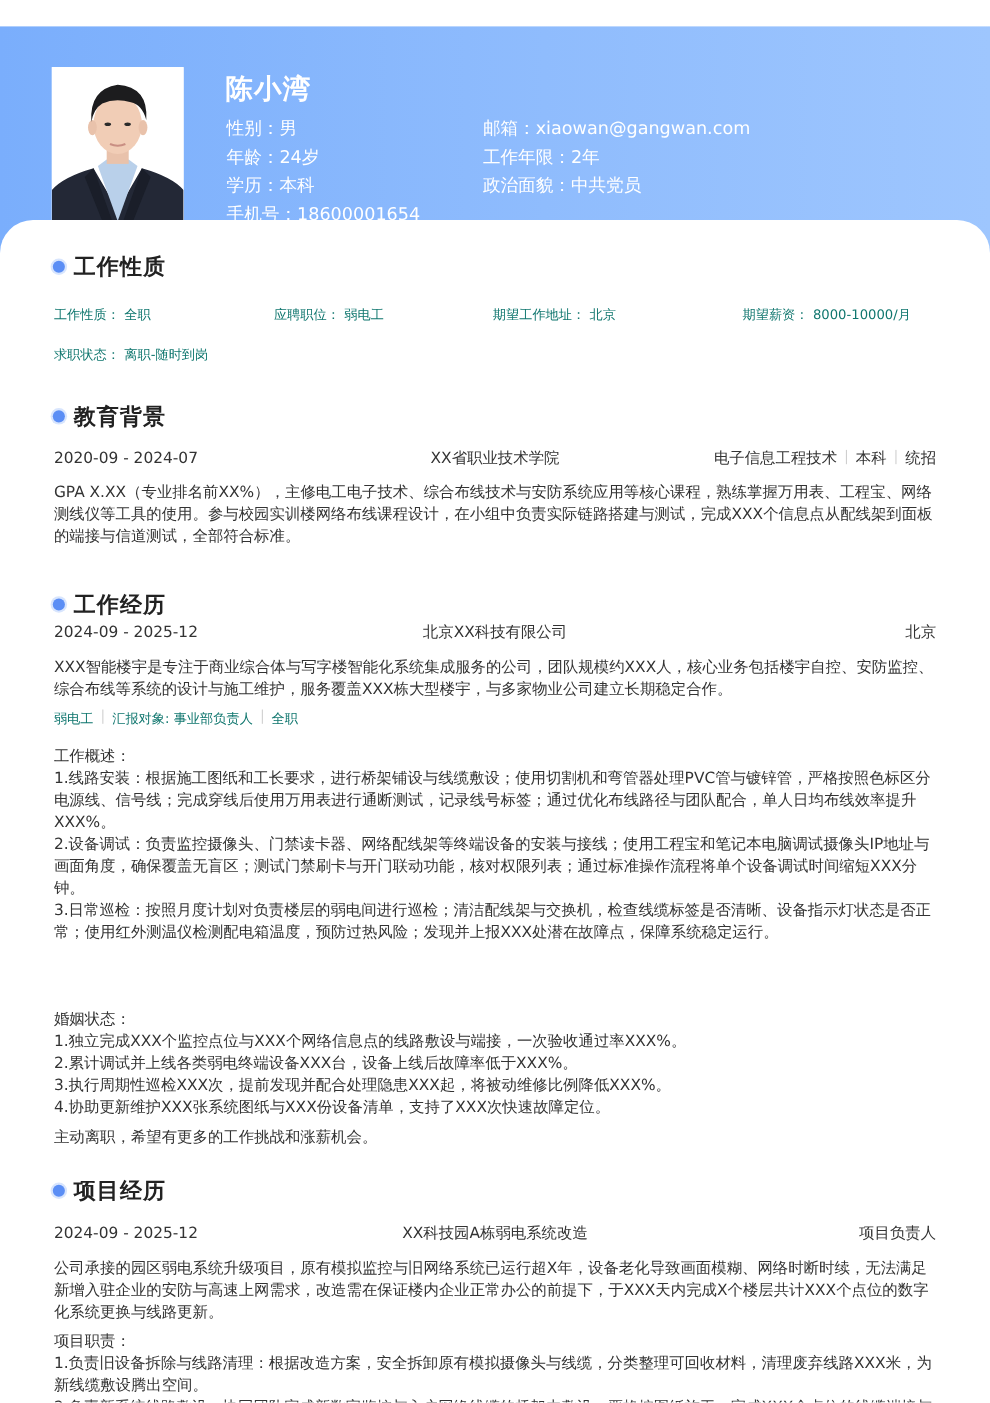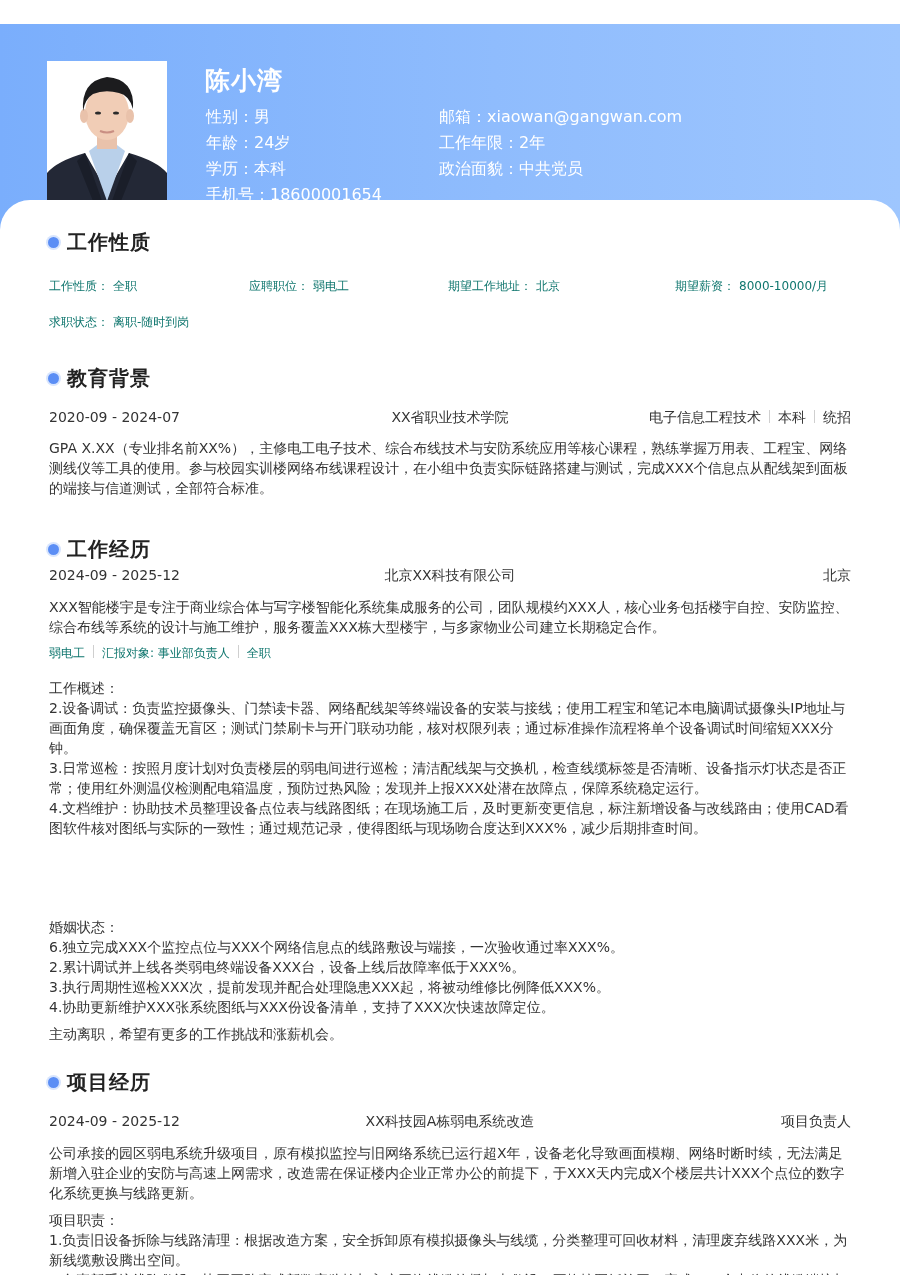--- a/index.html
+++ b/index.html
@@ -123,28 +123,28 @@
 <div class="row3" style="top:565px;">
   <span class="l">2024-09 - 2025-12</span>
   <span class="c">北京XX科技有限公司</span>
   <span class="r">北京</span>
 </div>
 <div class="para" style="top:597px;">XXX智能楼宇是专注于商业综合体与写字楼智能化系统集成服务的公司，团队规模约XXX人，核心业务包括楼宇自控、安防监控、综合布线等系统的设计与施工维护，服务覆盖XXX栋大型楼宇，与多家物业公司建立长期稳定合作。</div>
 <div class="txt" style="left:49px; top:643px;"><span>弱电工</span><span class="sep"></span><span>汇报对象: 事业部负责人</span><span class="sep"></span><span>全职</span></div>
 
 <div class="para" style="top:678px;">
   <div>工作概述：</div>
+  <div>1.线路安装：根据施工图纸和工长要求，进行桥架铺设与线缆敷设；使用切割机和弯管器处理PVC管与镀锌管，严格按照色标区分电源线、信号线；完成穿线后使用万用表进行通断测试，记录线号标签；通过优化布线路径与团队配合，单人日均布线效率提升XXX%。</div>
   <div>2.设备调试：负责监控摄像头、门禁读卡器、网络配线架等终端设备的安装与接线；使用工程宝和笔记本电脑调试摄像头IP地址与画面角度，确保覆盖无盲区；测试门禁刷卡与开门联动功能，核对权限列表；通过标准操作流程将单个设备调试时间缩短XXX分钟。</div>
   <div>3.日常巡检：按照月度计划对负责楼层的弱电间进行巡检；清洁配线架与交换机，检查线缆标签是否清晰、设备指示灯状态是否正常；使用红外测温仪检测配电箱温度，预防过热风险；发现并上报XXX处潜在故障点，保障系统稳定运行。</div>
-  <div>4.文档维护：协助技术员整理设备点位表与线路图纸；在现场施工后，及时更新变更信息，标注新增设备与改线路由；使用CAD看图软件核对图纸与实际的一致性；通过规范记录，使得图纸与现场吻合度达到XXX%，减少后期排查时间。</div>
 </div>
 
 <div class="para" style="top:917px;">
   <div>婚姻状态：</div>
-  <div>6.独立完成XXX个监控点位与XXX个网络信息点的线路敷设与端接，一次验收通过率XXX%。</div>
+  <div>1.独立完成XXX个监控点位与XXX个网络信息点的线路敷设与端接，一次验收通过率XXX%。</div>
   <div>2.累计调试并上线各类弱电终端设备XXX台，设备上线后故障率低于XXX%。</div>
   <div>3.执行周期性巡检XXX次，提前发现并配合处理隐患XXX起，将被动维修比例降低XXX%。</div>
   <div>4.协助更新维护XXX张系统图纸与XXX份设备清单，支持了XXX次快速故障定位。</div>
 </div>
 <div class="para" style="top:1024px;">主动离职，希望有更多的工作挑战和涨薪机会。</div>
 
 <div class="section-title" style="top:1069px;justify-content:center;">
   <span class="dot"></span>
   <span class="t">项目经历</span>
 </div>

